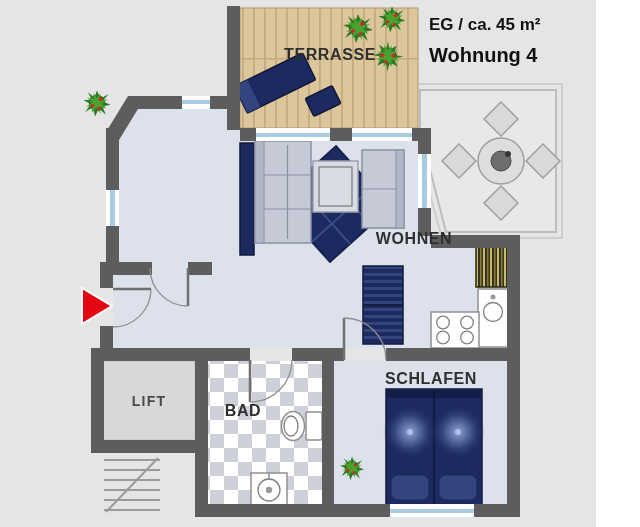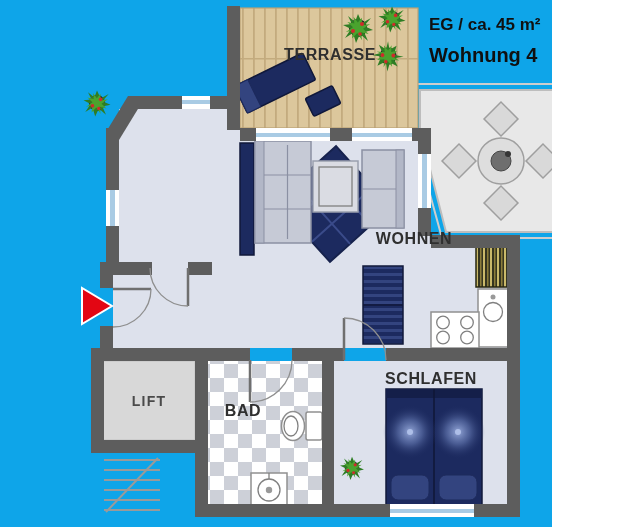--- a/index.html
+++ b/index.html
@@ -1,17 +1,17 @@
 <!DOCTYPE html>
 <html style="--wall: #5d5d5d; --floor: #dde1ec; --wood: #dcc79c; --wood_line: #c3ab7e; --navy: #1c2a5f; --navy_light: #33447f; --bed_glow: #93a6d8; --patio: #e8e8e8; --patio_edge: #bdbdbd; --furniture: #c6cad6; --furniture_edge: #8b90a3; --checker: #cdd0d8; --window: #a9cbe4; --accent_red: #e30613; --plant_green: #4aa32e; --plant_dark: #2e7d24; --plant_berry: #cf2a2a; --bamboo: #c9b96a; --lift_floor: #d8d8d8; --text: #2f2f2f;"><head>
 <meta charset="utf-8">
 <style>
   html,body{margin:0;padding:0;background:#ffffff;}
   body{font-family:"Liberation Sans",sans-serif;}
-  .stage{position:relative;width:552px;height:527px;background:#0ea5e9;overflow:hidden;}
+  .stage{position:relative;width:596px;height:527px;background:#e5e5e5;overflow:hidden;}
   svg{display:block;}
 
   .wall{fill:var(--wall);}
   .floor{fill:var(--floor);}
   .win-gap{fill:#ffffff;}
   .win-glass{fill:var(--window);}
 
   .room-label{font-family:"Liberation Sans",sans-serif;font-size:16px;font-weight:bold;
               fill:var(--text);letter-spacing:.6px;}
   .lift-label{font-family:"Liberation Sans",sans-serif;font-size:14px;font-weight:bold;

